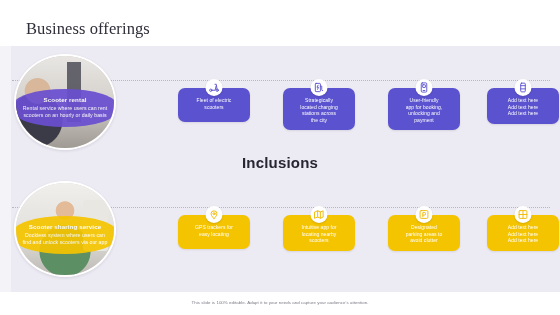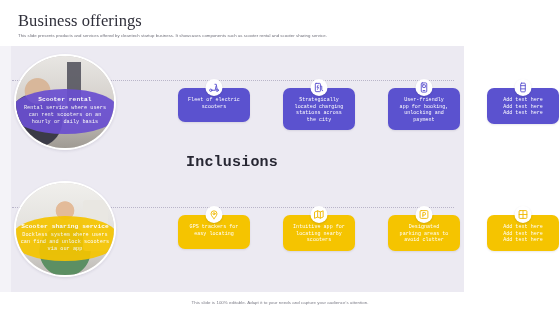--- a/index.html
+++ b/index.html
@@ -34,41 +34,40 @@
     left: 18px;
     top: 11px;
     right: 18px;
   }
   .slide-title {
     font-family: "Liberation Serif", serif;
     font-size: 16.5px;
     line-height: 19px;
     color: #2f2f3a;
     letter-spacing: .1px;
-    margin: 0;
+    margin: 8px;
     font-weight: 400;
   }
   .slide-subtitle {
     margin: 3px 0 0 0;
     font-size: 4.3px;
     line-height: 6px;
     color: #6d6d78;
     letter-spacing: .05px;
     max-width: 380px;
   }
 
   
   .panel {
     position: absolute;
     left: 0;
     top: 46px;
-    width: 464px;
+    width: 560px;
     height: 246px;
     background: #eceaf2;
-    font-family: Liberation Mono, monospace;
   }
   .panel-inner {
     position: absolute;
     inset: 0;
   }
 
   
   .left-strip {
     position: absolute;
     left: 0; top: 0; bottom: 0;

